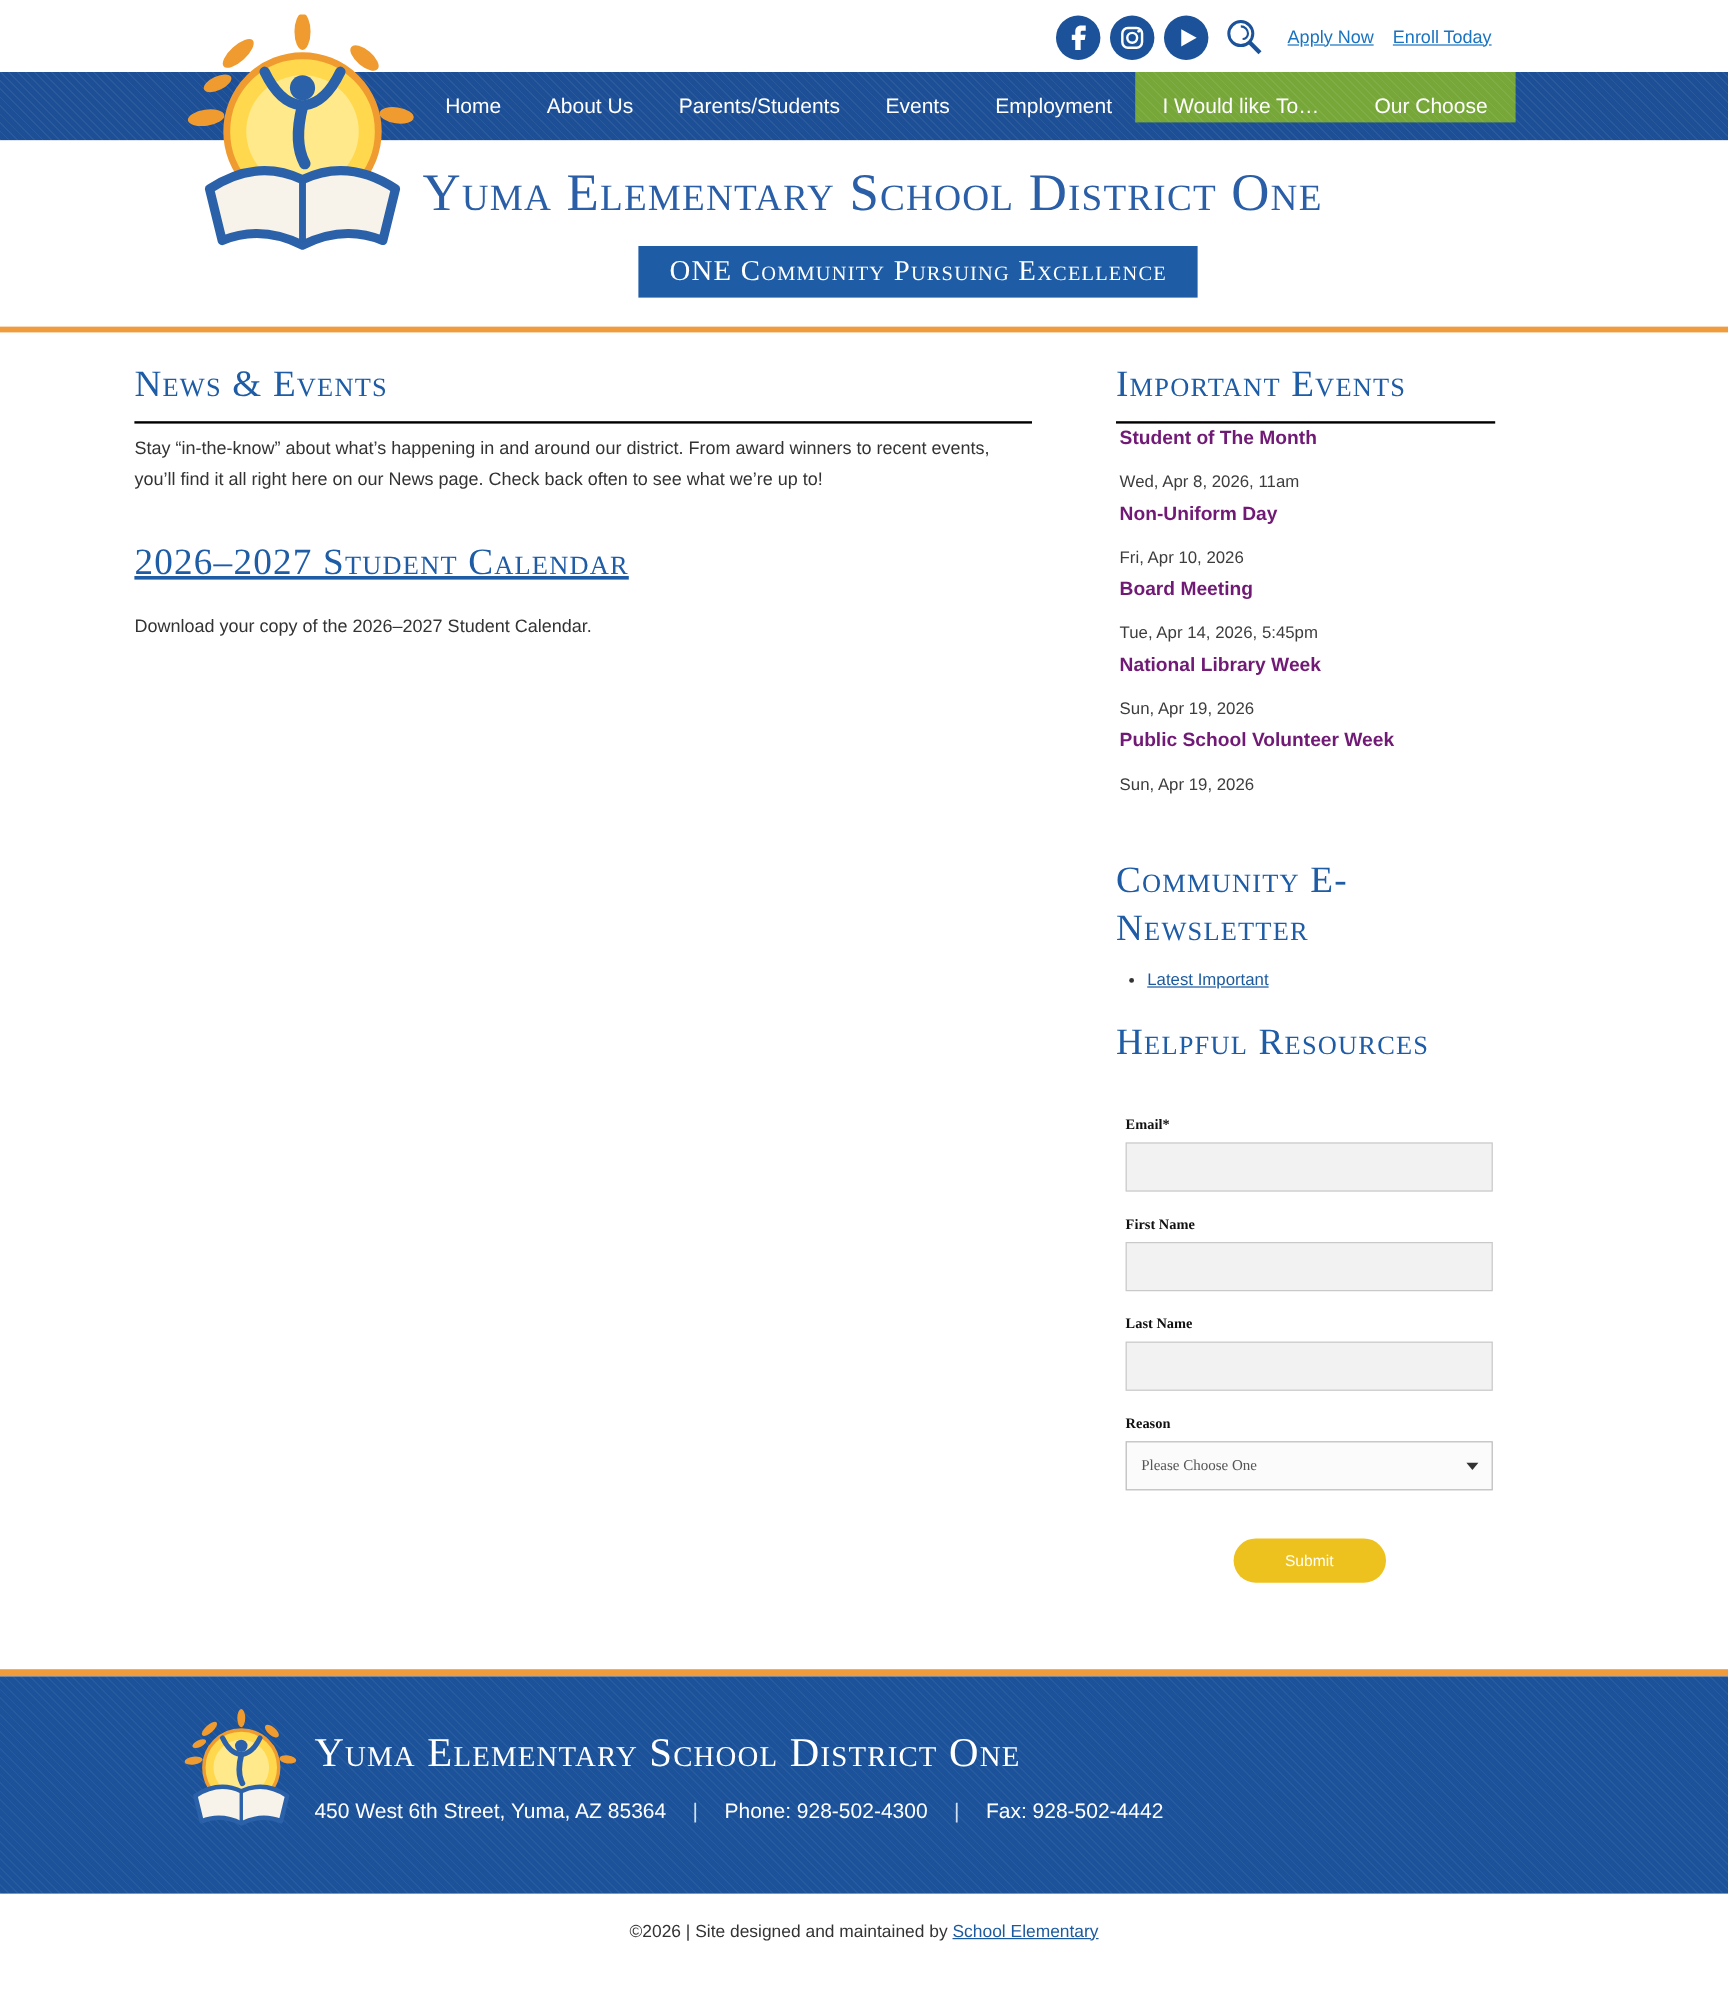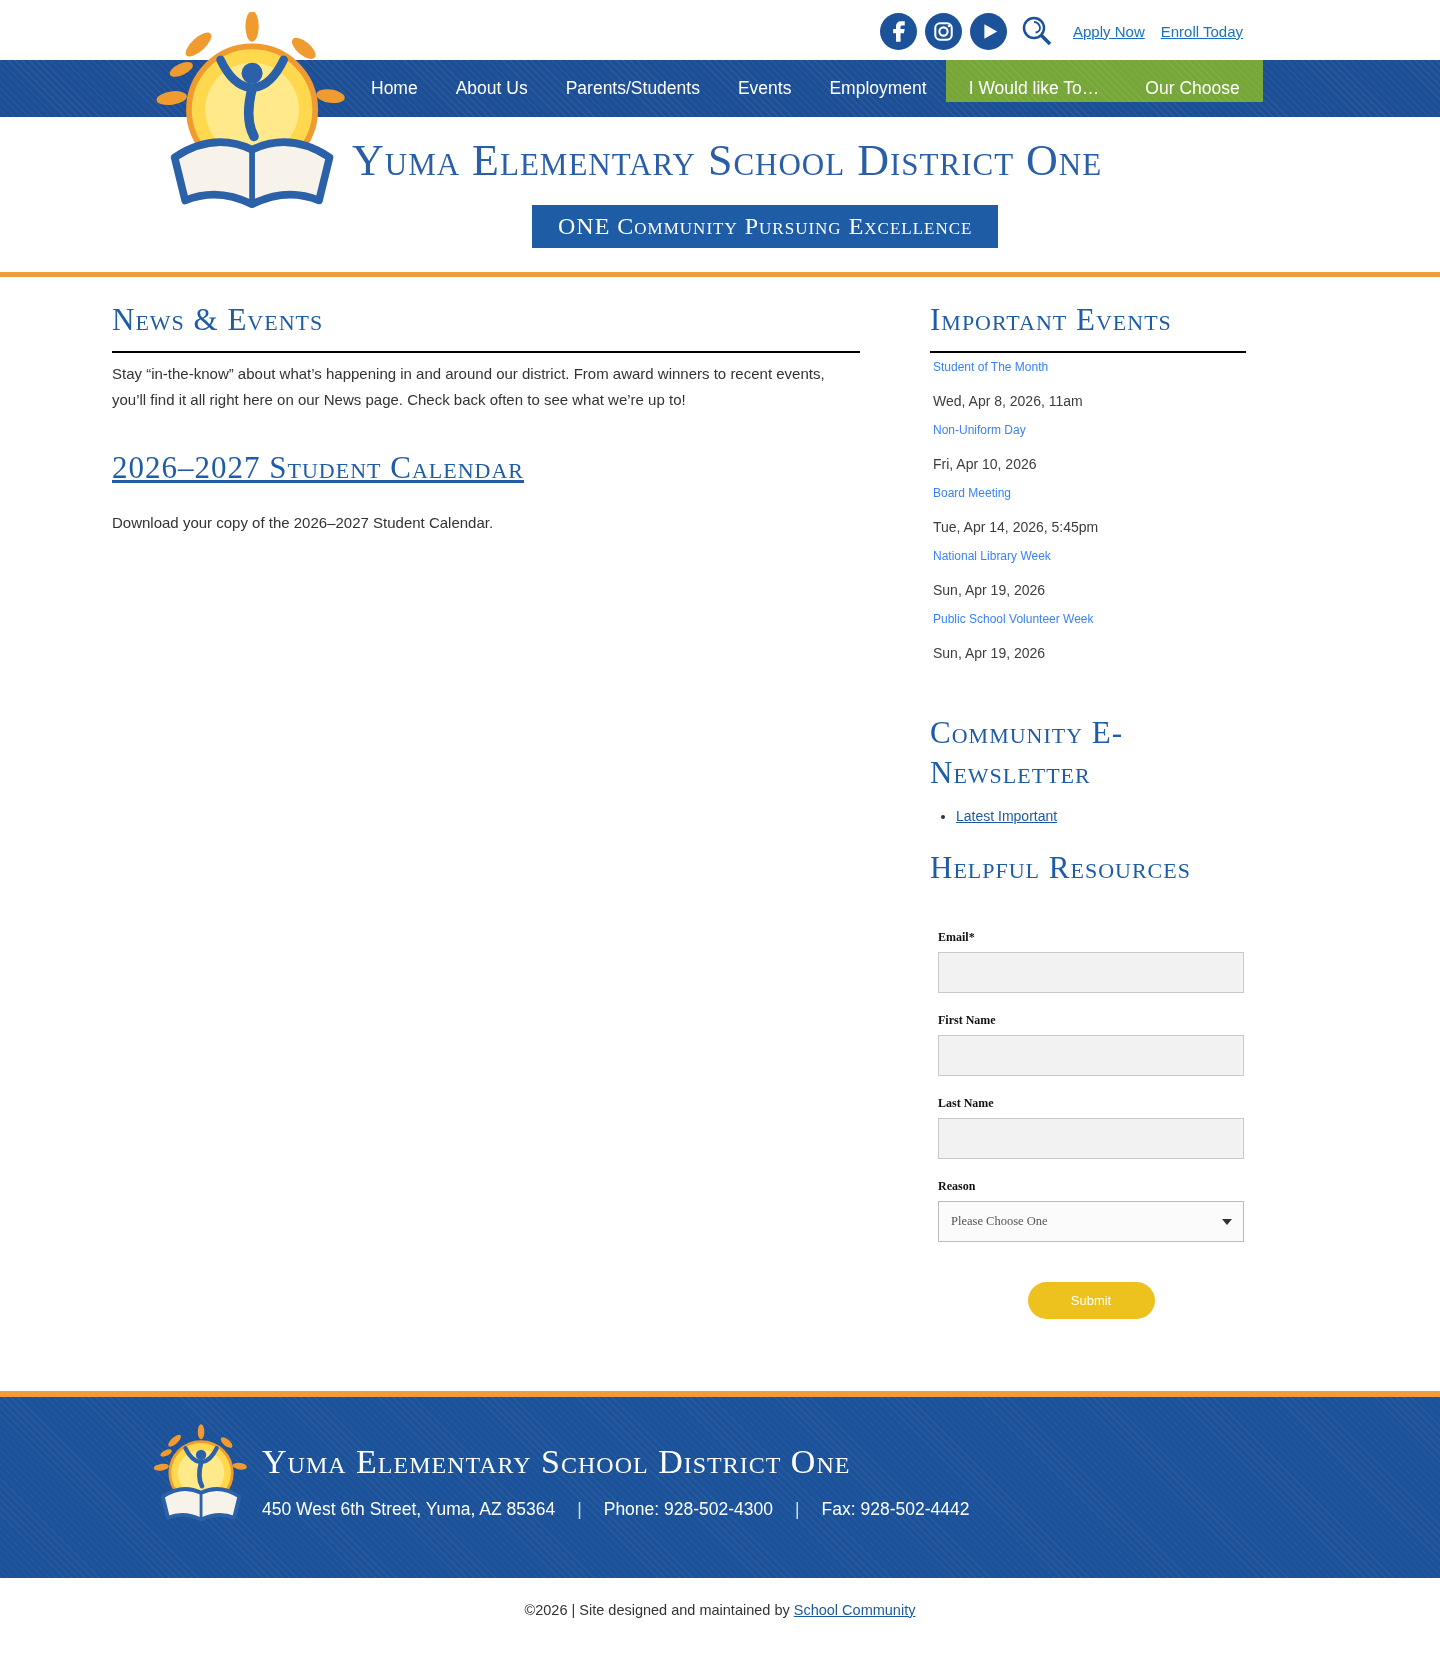--- a/index.html
+++ b/index.html
@@ -82,21 +82,21 @@
     display:inline-block;
     font-family:"Liberation Serif", serif; font-variant:small-caps; font-weight:400;
     font-size:31px; color:#1e5ca6; text-decoration:underline; letter-spacing:1px;
     margin:10px 0 4px;
   }
   .news p.note { font-size:15px; color:#333; margin:24px 0 0; }
 
   .sidebar { width:316px; margin-left:70px; }
   .events { list-style:none; margin:4px 0 0; padding:0; }
   .events li { margin-bottom:11px; padding-left:3px; }
-  .event-title { font-size:12px; font-weight:normal; color:#3b82f6; text-decoration:none; display:inline-block; }
+  .event-title { font-size:16px; font-weight:bold; color:#701a75; text-decoration:none; display:inline-block; }
   .event-date { font-size:14px; color:#3d3d3d; margin-top:18px; }
 
   .newsletter-h { margin-top:52px !important; line-height:1.3; }
   .side-links { margin:14px 0 0; padding-left:26px; }
   .side-links li { font-size:14px; color:#333; margin-bottom:4px; }
   .side-links a { color:#1b5a9e; text-decoration:underline; }
   .resources-h { margin-top:26px !important; }
 
   
   .signup { margin-top:22px; }
@@ -332,14 +332,14 @@
   <div class="footer-address">
     <span>450 West 6th Street, Yuma, AZ 85364</span>
     <span class="footer-sep">|</span>
     <span>Phone: 928-502-4300</span>
     <span class="footer-sep">|</span>
     <span>Fax: 928-502-4442</span>
   </div>
 </footer>
 
 <div class="copyright">
-  <span>©2026 | Site designed and maintained by </span><a>School Community</a>
+  <span>©2026 | Site designed and maintained by </span><a>School Elementary</a>
 </div>
 
 </body></html>

